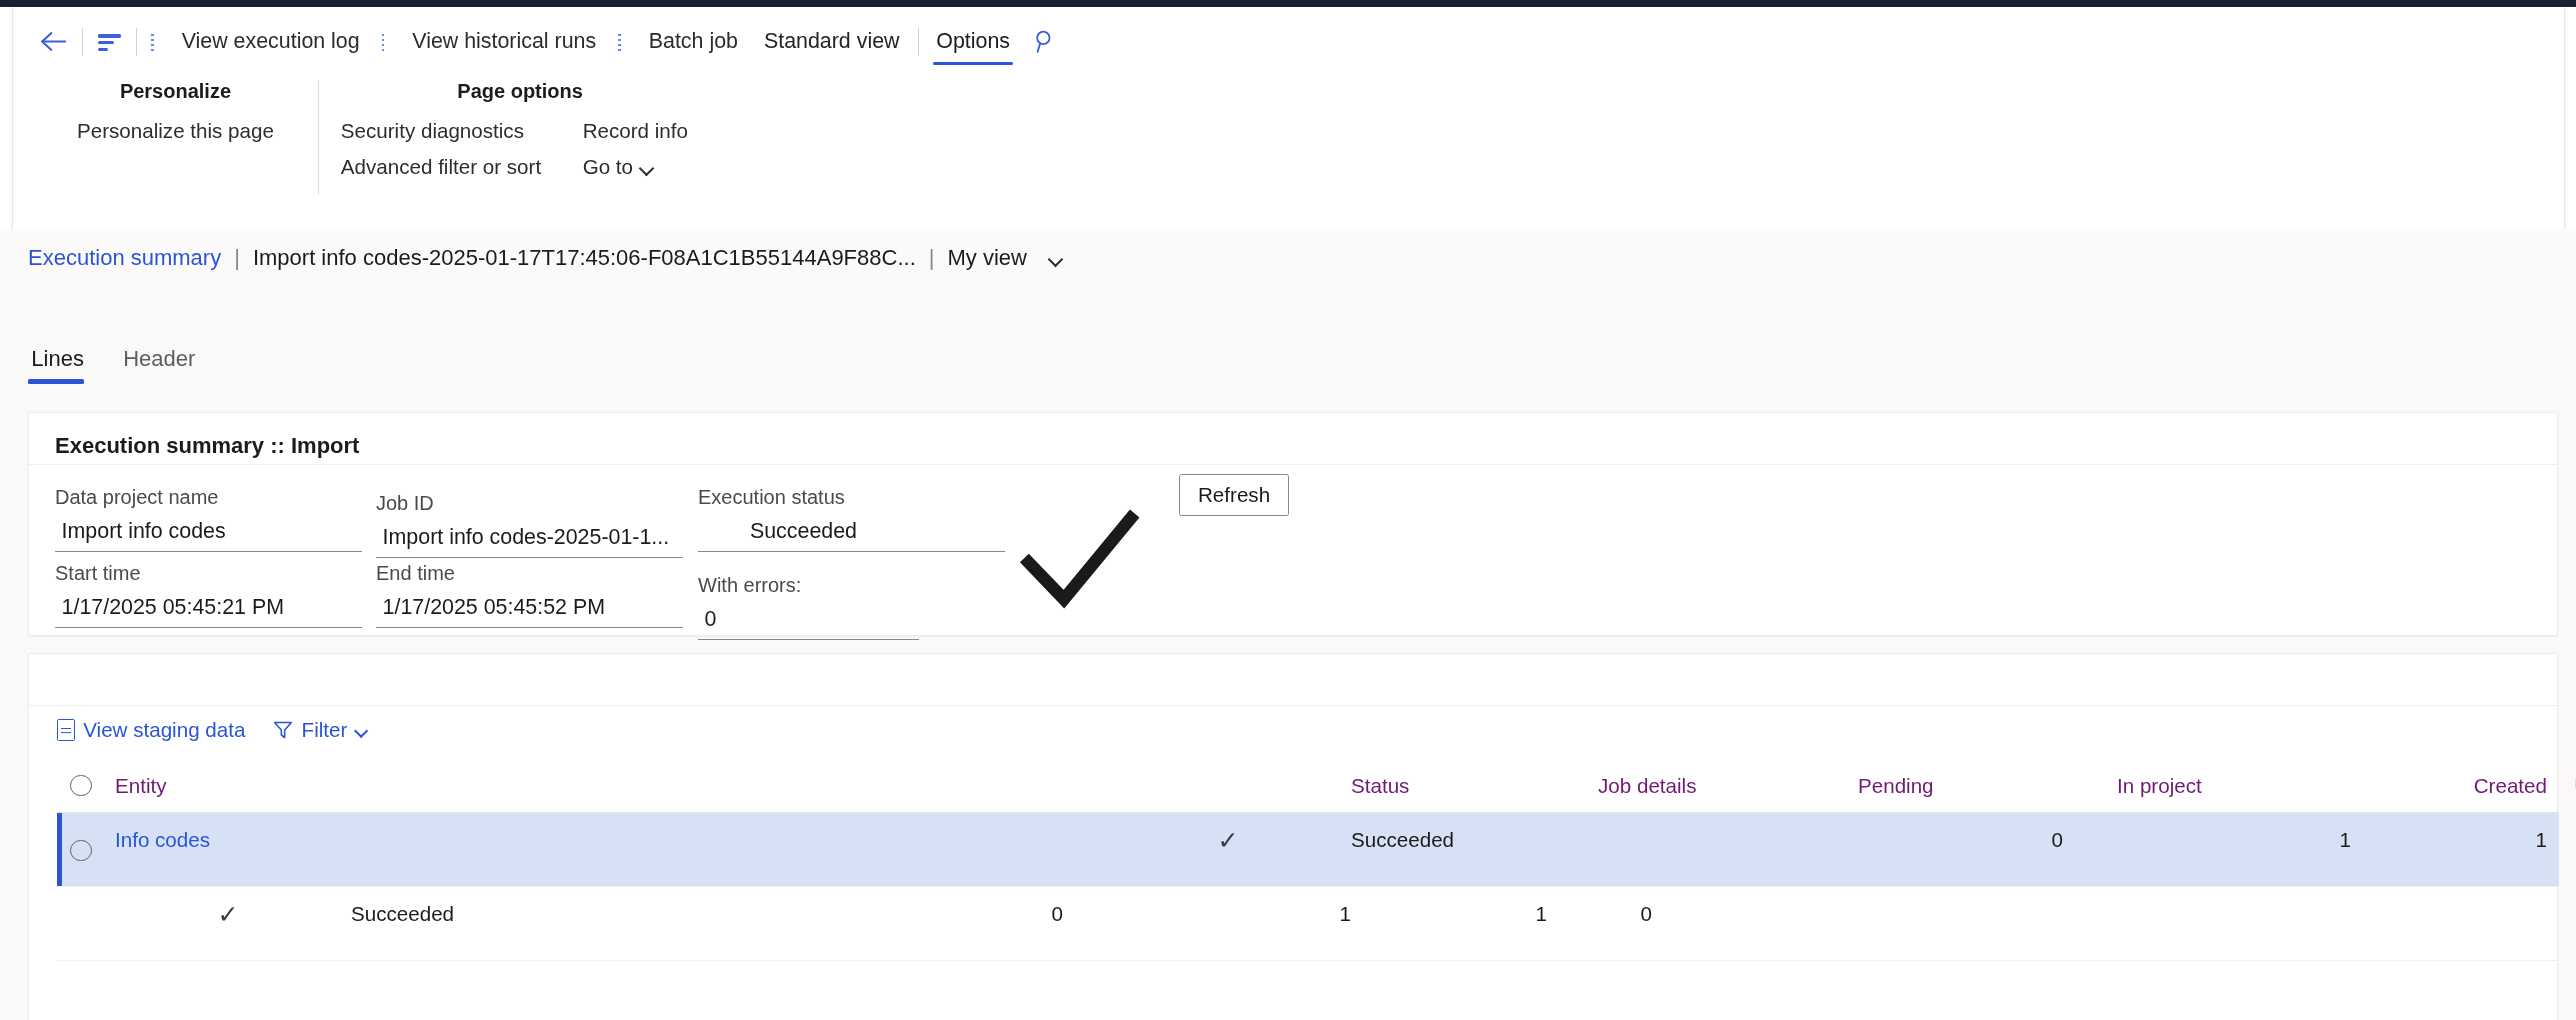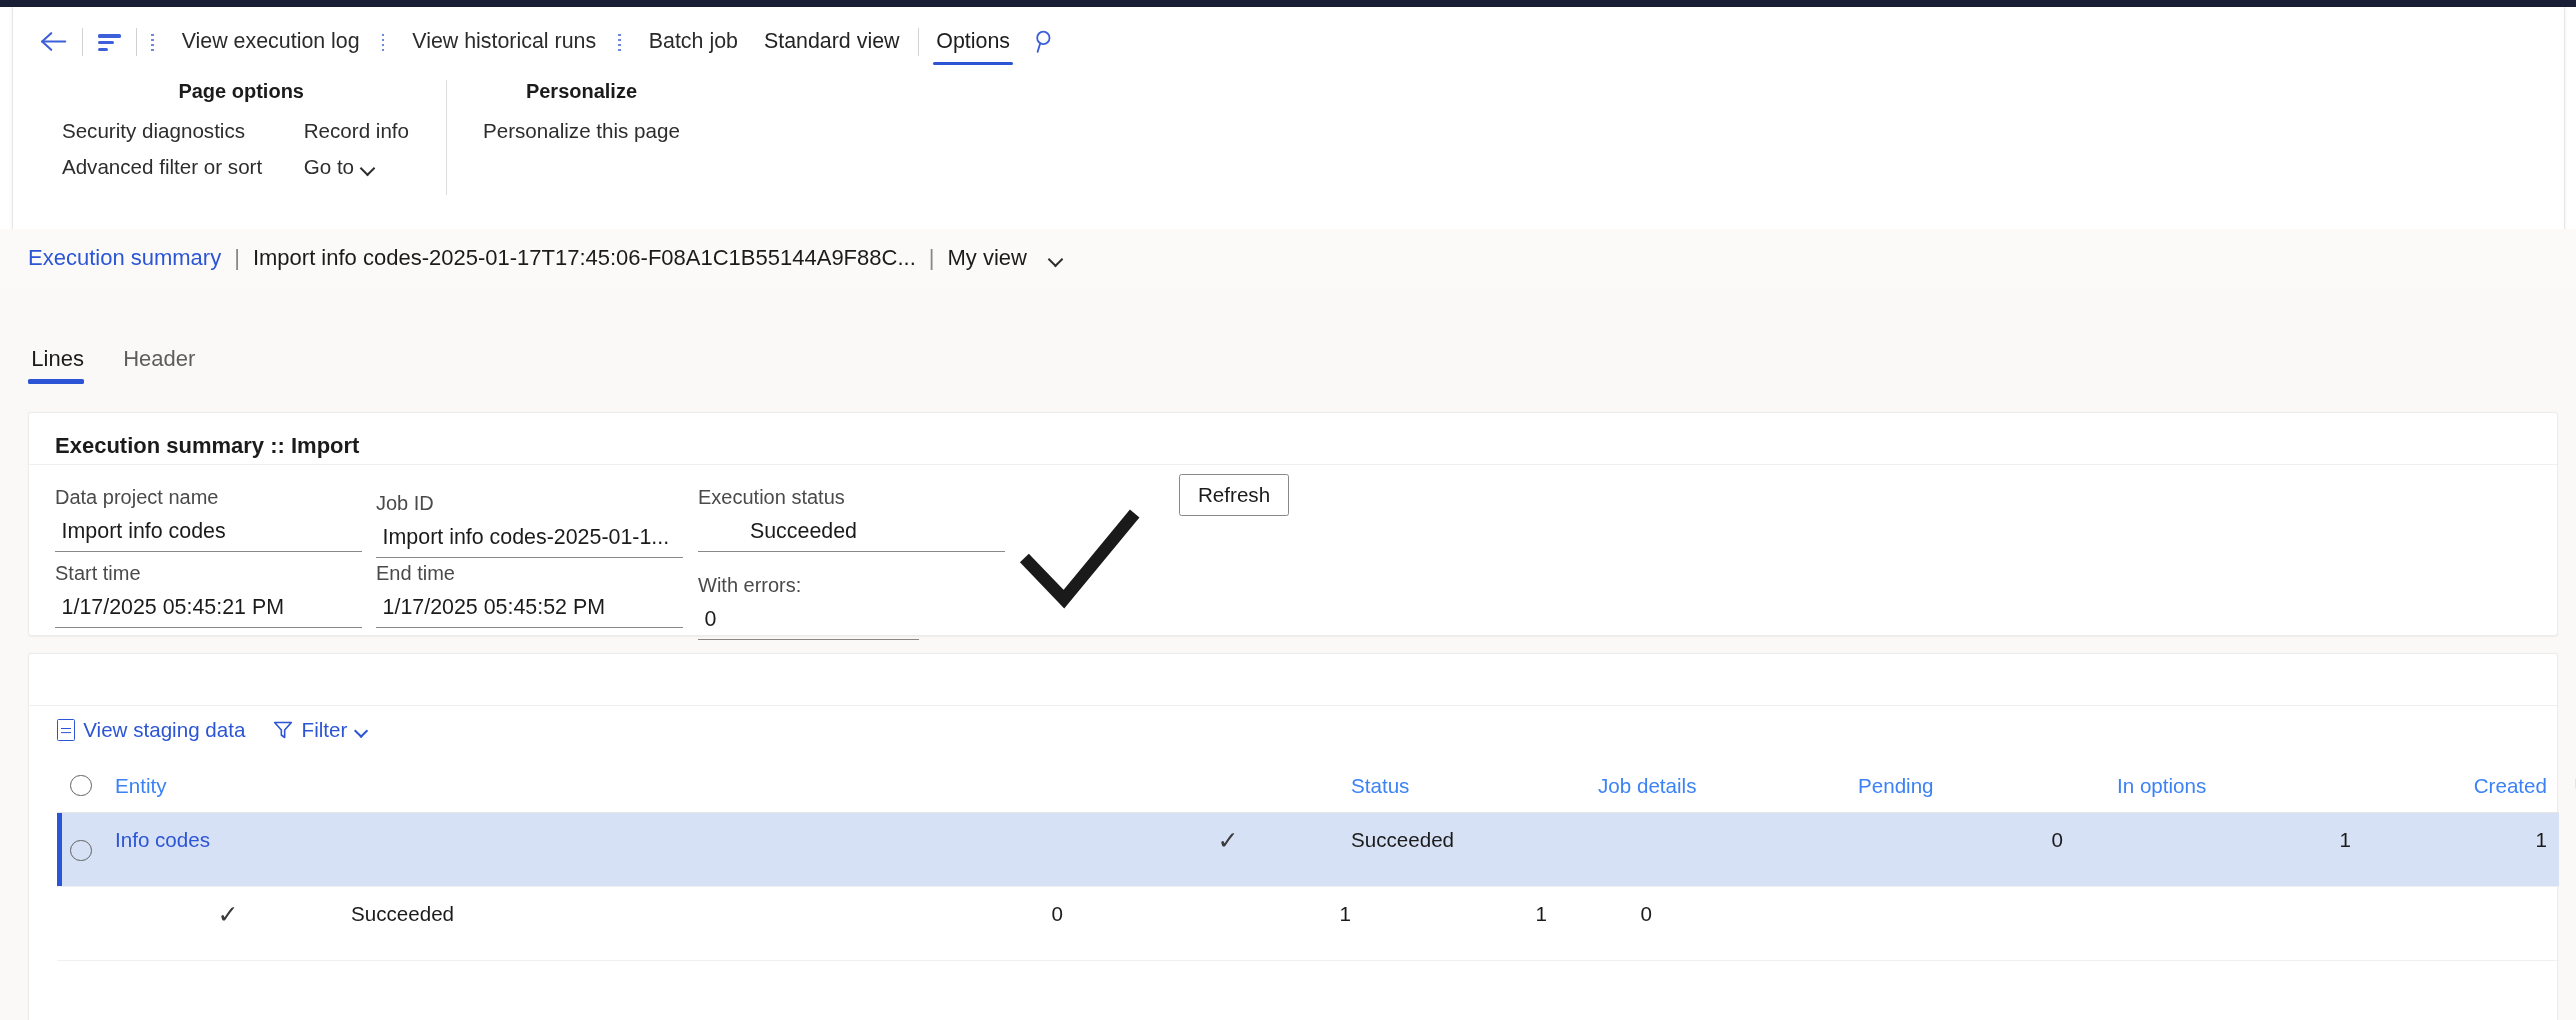--- a/index.html
+++ b/index.html
@@ -198,21 +198,21 @@
     width:8.2px; height:8.2px;
     border-right:2.1px solid #2b55d4; border-bottom:2.1px solid #2b55d4;
     transform: rotate(45deg);
   }
 
   
   .grid { position: absolute; top: 105px; left: 28px; width: 2502px; }
   .grid-head {
     display: flex; align-items: center; height: 54px;
     border-bottom: 0.8px solid #e6e6e6;
-    font-size: 20.6px; color: #3b82f6;
+    font-size: 20.6px; color: #701a75;
   }
   .grid-row {
     display: flex; align-items: flex-start; height: 74px;
     border-bottom: 0.8px solid #f0f0f0;
     font-size: 20.6px; color: #1b1b1b; padding-top: 15px;
     position: relative;
   }
   .grid-row.selected { background: #d7e1f5; }
   .grid-row.selected::before {
     content: ""; position: absolute; left: 0; top: 0; bottom: 0; width: 5px; background: #2b55d4;
@@ -317,20 +317,31 @@
 
     <div class="iconbtn">
       <svg width="28" height="28" viewBox="0 0 34 34" aria-hidden="true">
         <circle cx="15" cy="12" r="7.5" fill="none" stroke="#3d5fd9" stroke-width="2.2"></circle>
         <path d="M11 19 L8 29" fill="none" stroke="#3d5fd9" stroke-width="2.2" stroke-linecap="round"></path>
       </svg>
     </div>
   </div>
 
   <div class="groups">
+
+    <div class="group" style="padding-left:25px; padding-right:33px;">
+      <div class="group-title">Personalize</div>
+      <div class="group-body">
+        <div class="gcol">
+          <div class="gitem">
+            <span>Personalize this page</span>
+          </div>
+        </div>
+      </div>
+    </div>
 
     <div class="group" style="padding-left:21.4px; padding-right:25px;">
       <div class="group-title">Page options</div>
       <div class="group-body">
         <div class="gcol" style="padding-left:0;">
           <div class="gitem">
             <span>Security diagnostics</span>
           </div>
           <div class="gitem">
             <span>Advanced filter or sort</span>
@@ -341,31 +352,20 @@
             <span>Record info</span>
           </div>
           <div class="gitem">
             <span>Go to</span>
             <span class="chev"></span>
           </div>
         </div>
       </div>
     </div>
 
-    <div class="group" style="padding-left:25px; padding-right:33px;">
-      <div class="group-title">Personalize</div>
-      <div class="group-body">
-        <div class="gcol">
-          <div class="gitem">
-            <span>Personalize this page</span>
-          </div>
-        </div>
-      </div>
-    </div>
-
 
   </div>
 </div>
 
 <div class="breadcrumb">
   <span class="bc-link">Execution summary</span>
   <span class="bc-sep">|</span>
   <span class="bc-text">Import info codes-2025-01-17T17:45:06-F08A1C1B55144A9F88C...</span>
   <span class="bc-sep">|</span>
   <span class="bc-view">
@@ -454,21 +454,21 @@
 
       <div class="grid-head">
         <div class="cell-sel">
           <span class="selcircle"></span>
         </div>
         <div class="c-entity">Entity</div>
         <div class="c-check"></div>
         <div class="c-status">Status</div>
         <div class="c-jobdet">Job details</div>
         <div class="c-pending hdr-right">Pending</div>
-        <div class="c-staging hdr-right">In options</div>
+        <div class="c-staging hdr-right">In project</div>
         <div class="c-created">Created</div>
         <div class="c-updated">Updated</div>
 
       </div>
 
       <div class="grid-row selected">
         <div class="cell-sel" style="padding-top:11.5px;">
           <span class="selcircle"></span>
         </div>
         <div class="c-entity">

